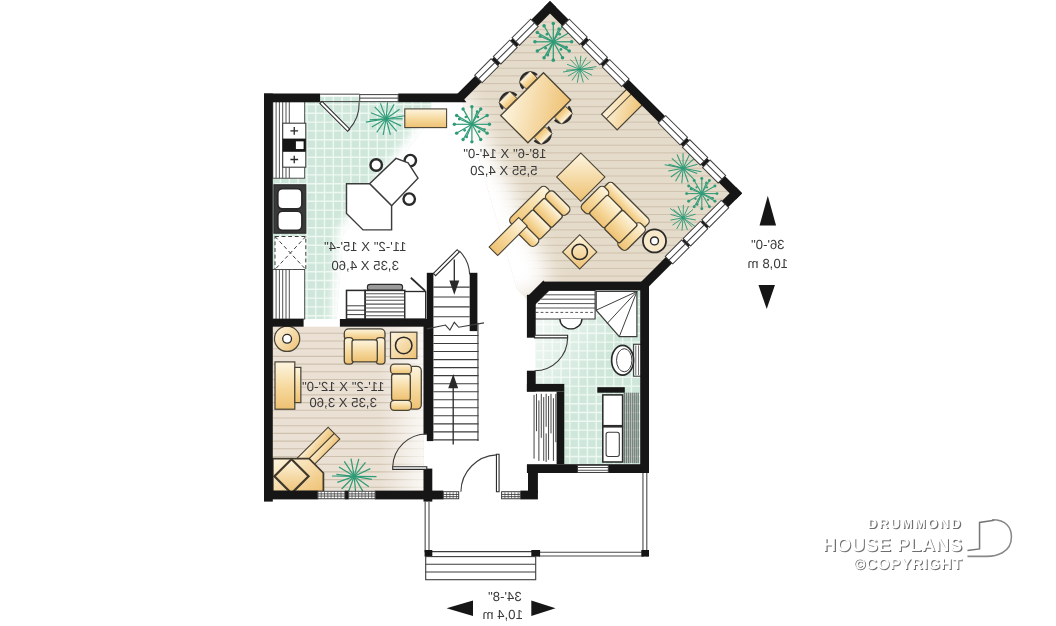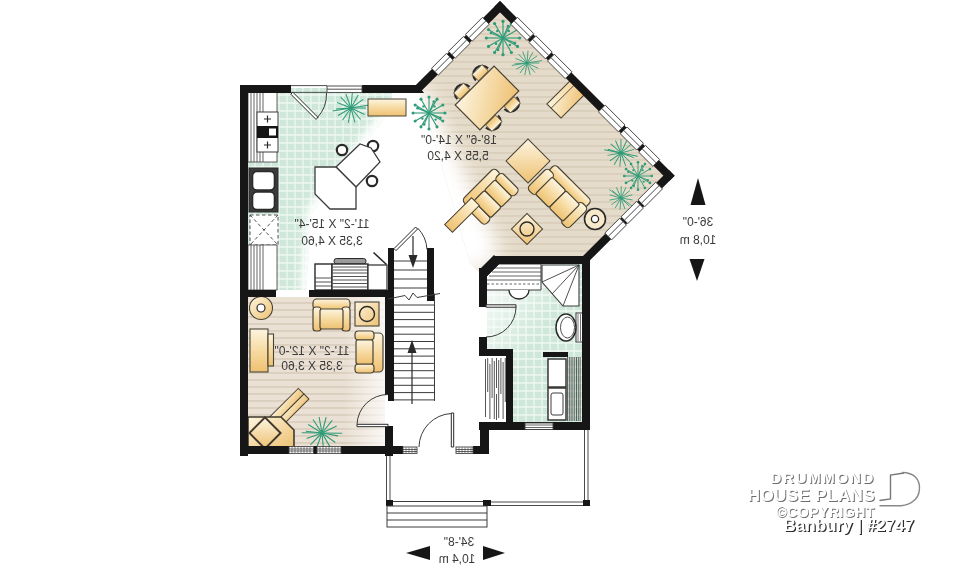--- a/index.html
+++ b/index.html
@@ -773,26 +773,25 @@
 <polygon points="406,553 430,546 430,560" fill="#161616"></polygon>
 <text class="dim" transform="translate(459 546) scale(-1 1)" text-anchor="middle" font-size="14.5">34'-8"</text>
 <text class="dim" transform="translate(457 563) scale(-1 1)" text-anchor="middle" font-size="14.5">10,4 m</text>
 <polygon points="505,553 483,546 483,560" fill="#161616"></polygon>
 </g>
 </g>
 </svg>
 
 <div id="logo" style="position:absolute;left:740px;top:465px;width:200px;height:90px;">
 
- <div style="position:absolute;right:65px;top:3.5px;white-space:nowrap;font-size:15px;font-weight:bold;letter-spacing:1.7px;color:#fff;text-shadow:1px 1px 0 #6e6e6e;">DRUMMOND</div>
+ <div style="position:absolute;right:65px;top:3.5px;white-space:nowrap;font-size:12px;font-weight:bold;letter-spacing:1.7px;color:#fff;text-shadow:1px 1px 0 #6e6e6e;">DRUMMOND</div>
 
  <div style="position:absolute;right:65px;top:20.5px;white-space:nowrap;font-size:17px;font-weight:bold;letter-spacing:0.4px;color:#fff;text-shadow:1px 1px 0 #6e6e6e;">HOUSE PLANS</div>
 
  <div style="position:absolute;right:65px;top:39px;white-space:nowrap;font-size:14px;font-weight:bold;letter-spacing:0.5px;color:#fff;text-shadow:0.8px 0.8px 0 #6e6e6e;">©COPYRIGHT</div>
 
- <div style="position:absolute;right:26px;top:51px;white-space:nowrap;font-size:17px;font-weight:bold;color:#fff;text-shadow:1.2px 1.2px 0 #2e2e2e;">Banbury | #2747</div>
 
  <svg style="position:absolute;left:0;top:0;" width="200" height="90" viewBox="0 0 200 90">
   <path d="M 139.5 35.5 L 150.5 34 L 150.5 10 L 164 8" fill="none" stroke="#777" stroke-width="1.4"></path>
   <path d="M 162 7.5 C 175 7.5 179.5 15 179.5 23 C 179.5 38 165 40.8 157 40.8 L 139.5 40.8" fill="none" stroke="#888" stroke-width="1.4"></path>
  </svg>
 </div>
 </div>
 
 </body></html>

